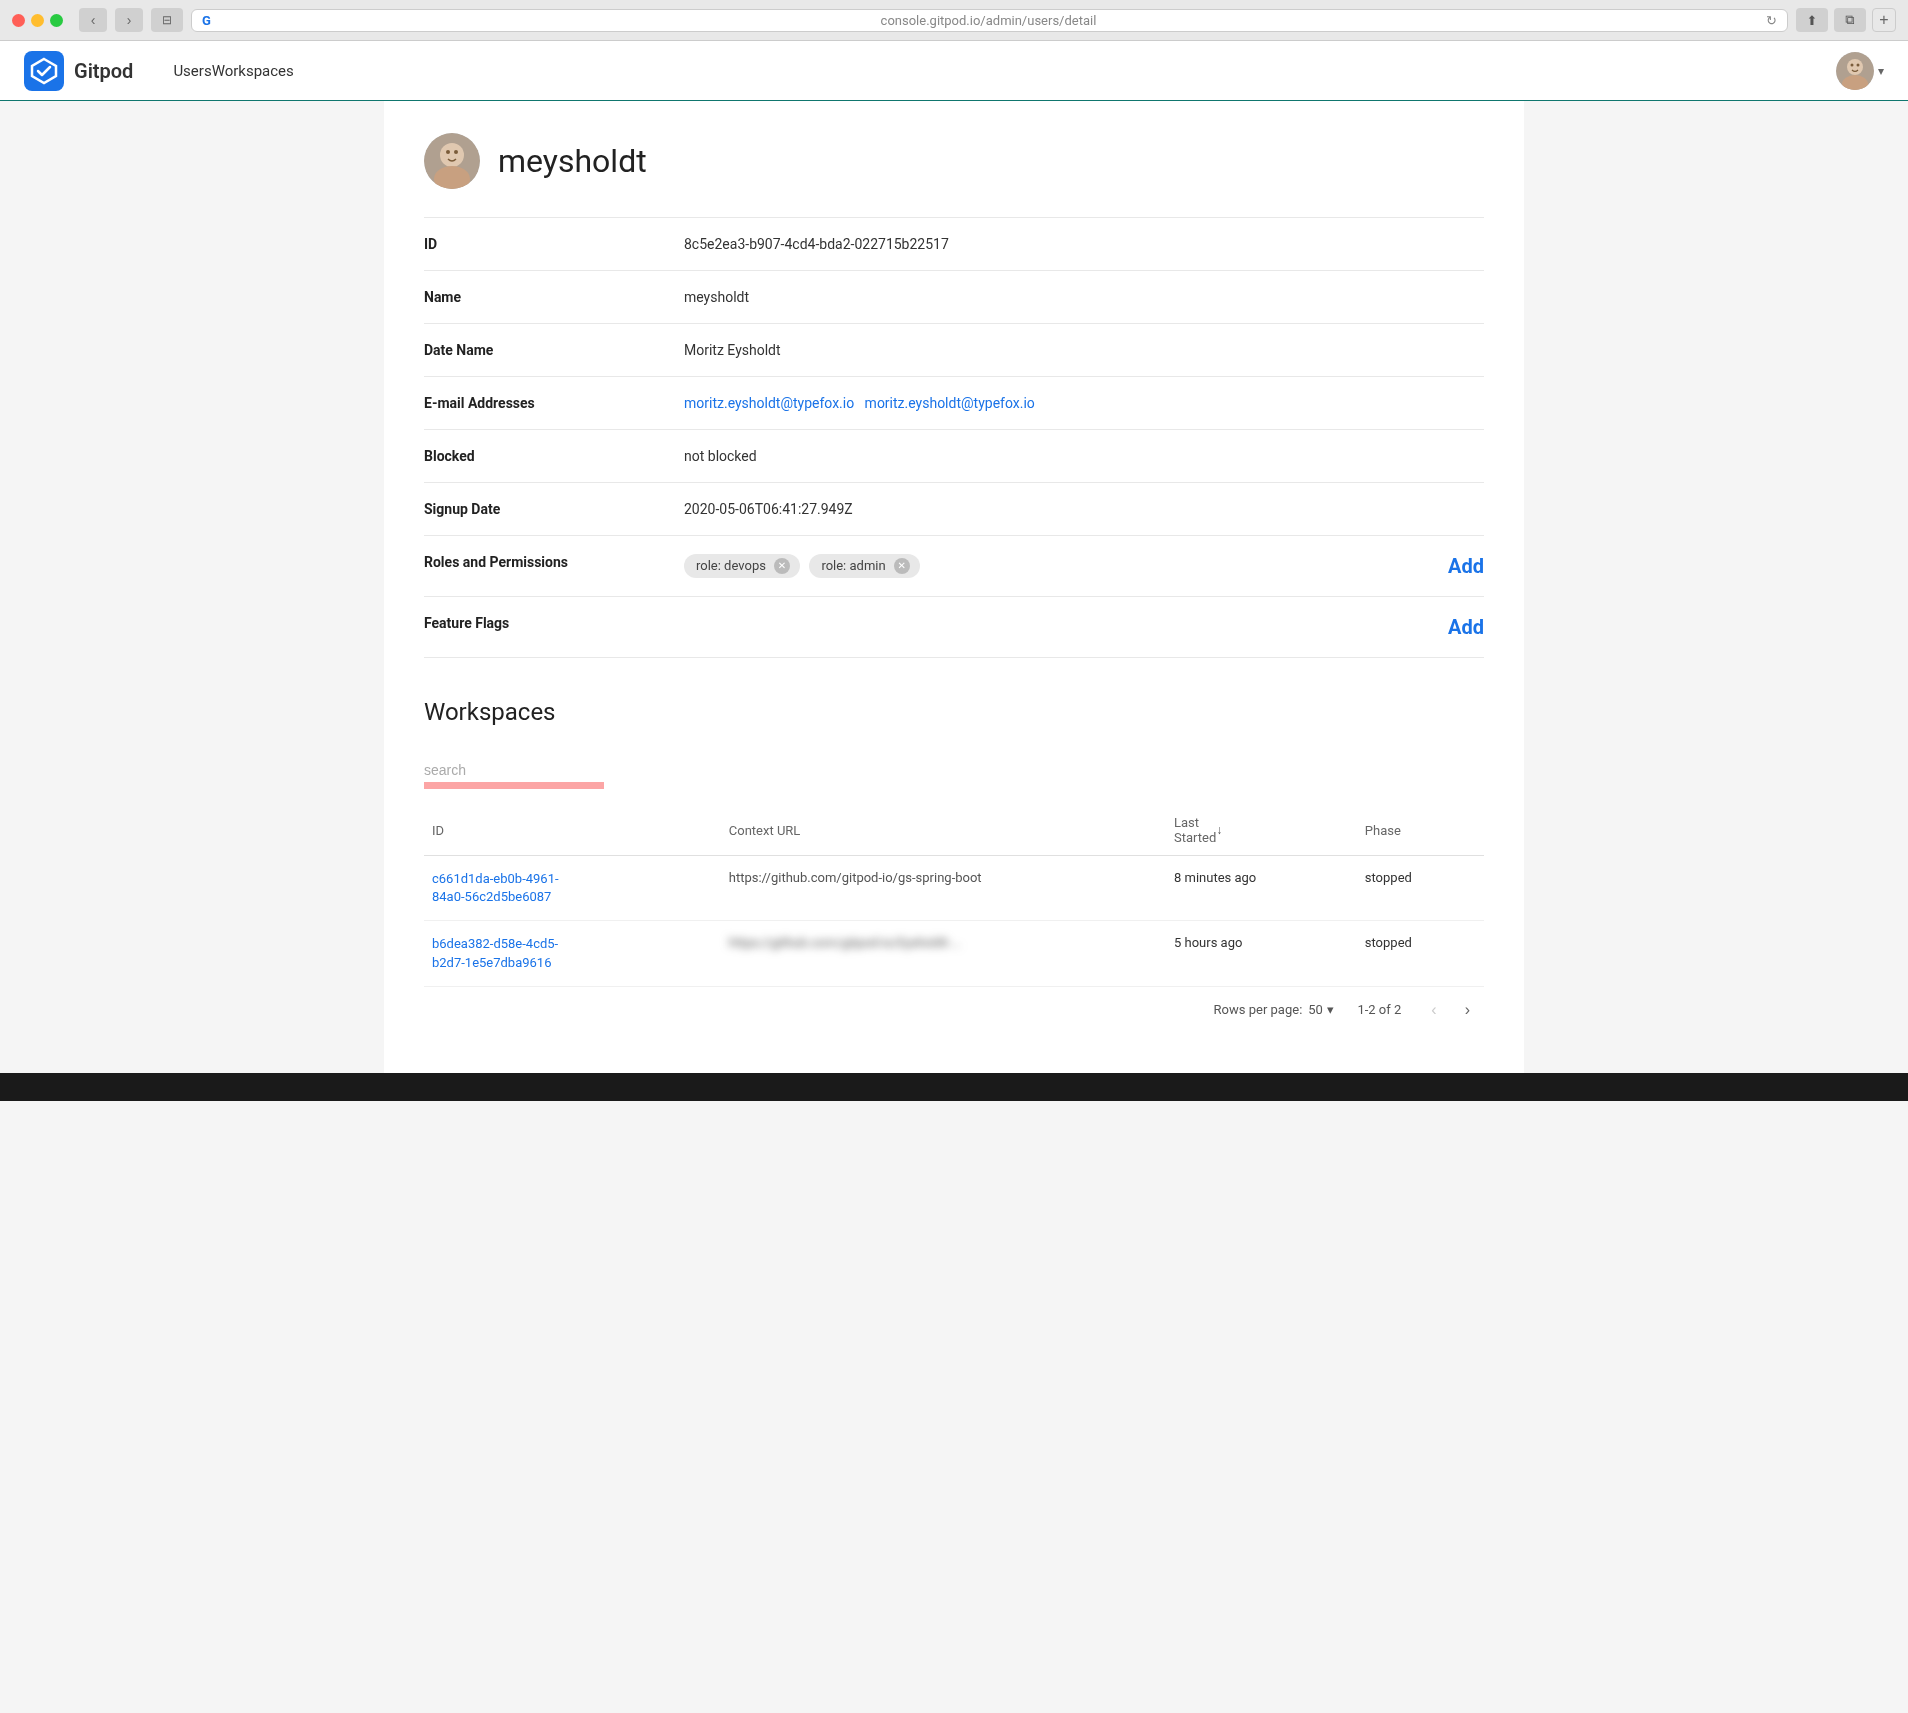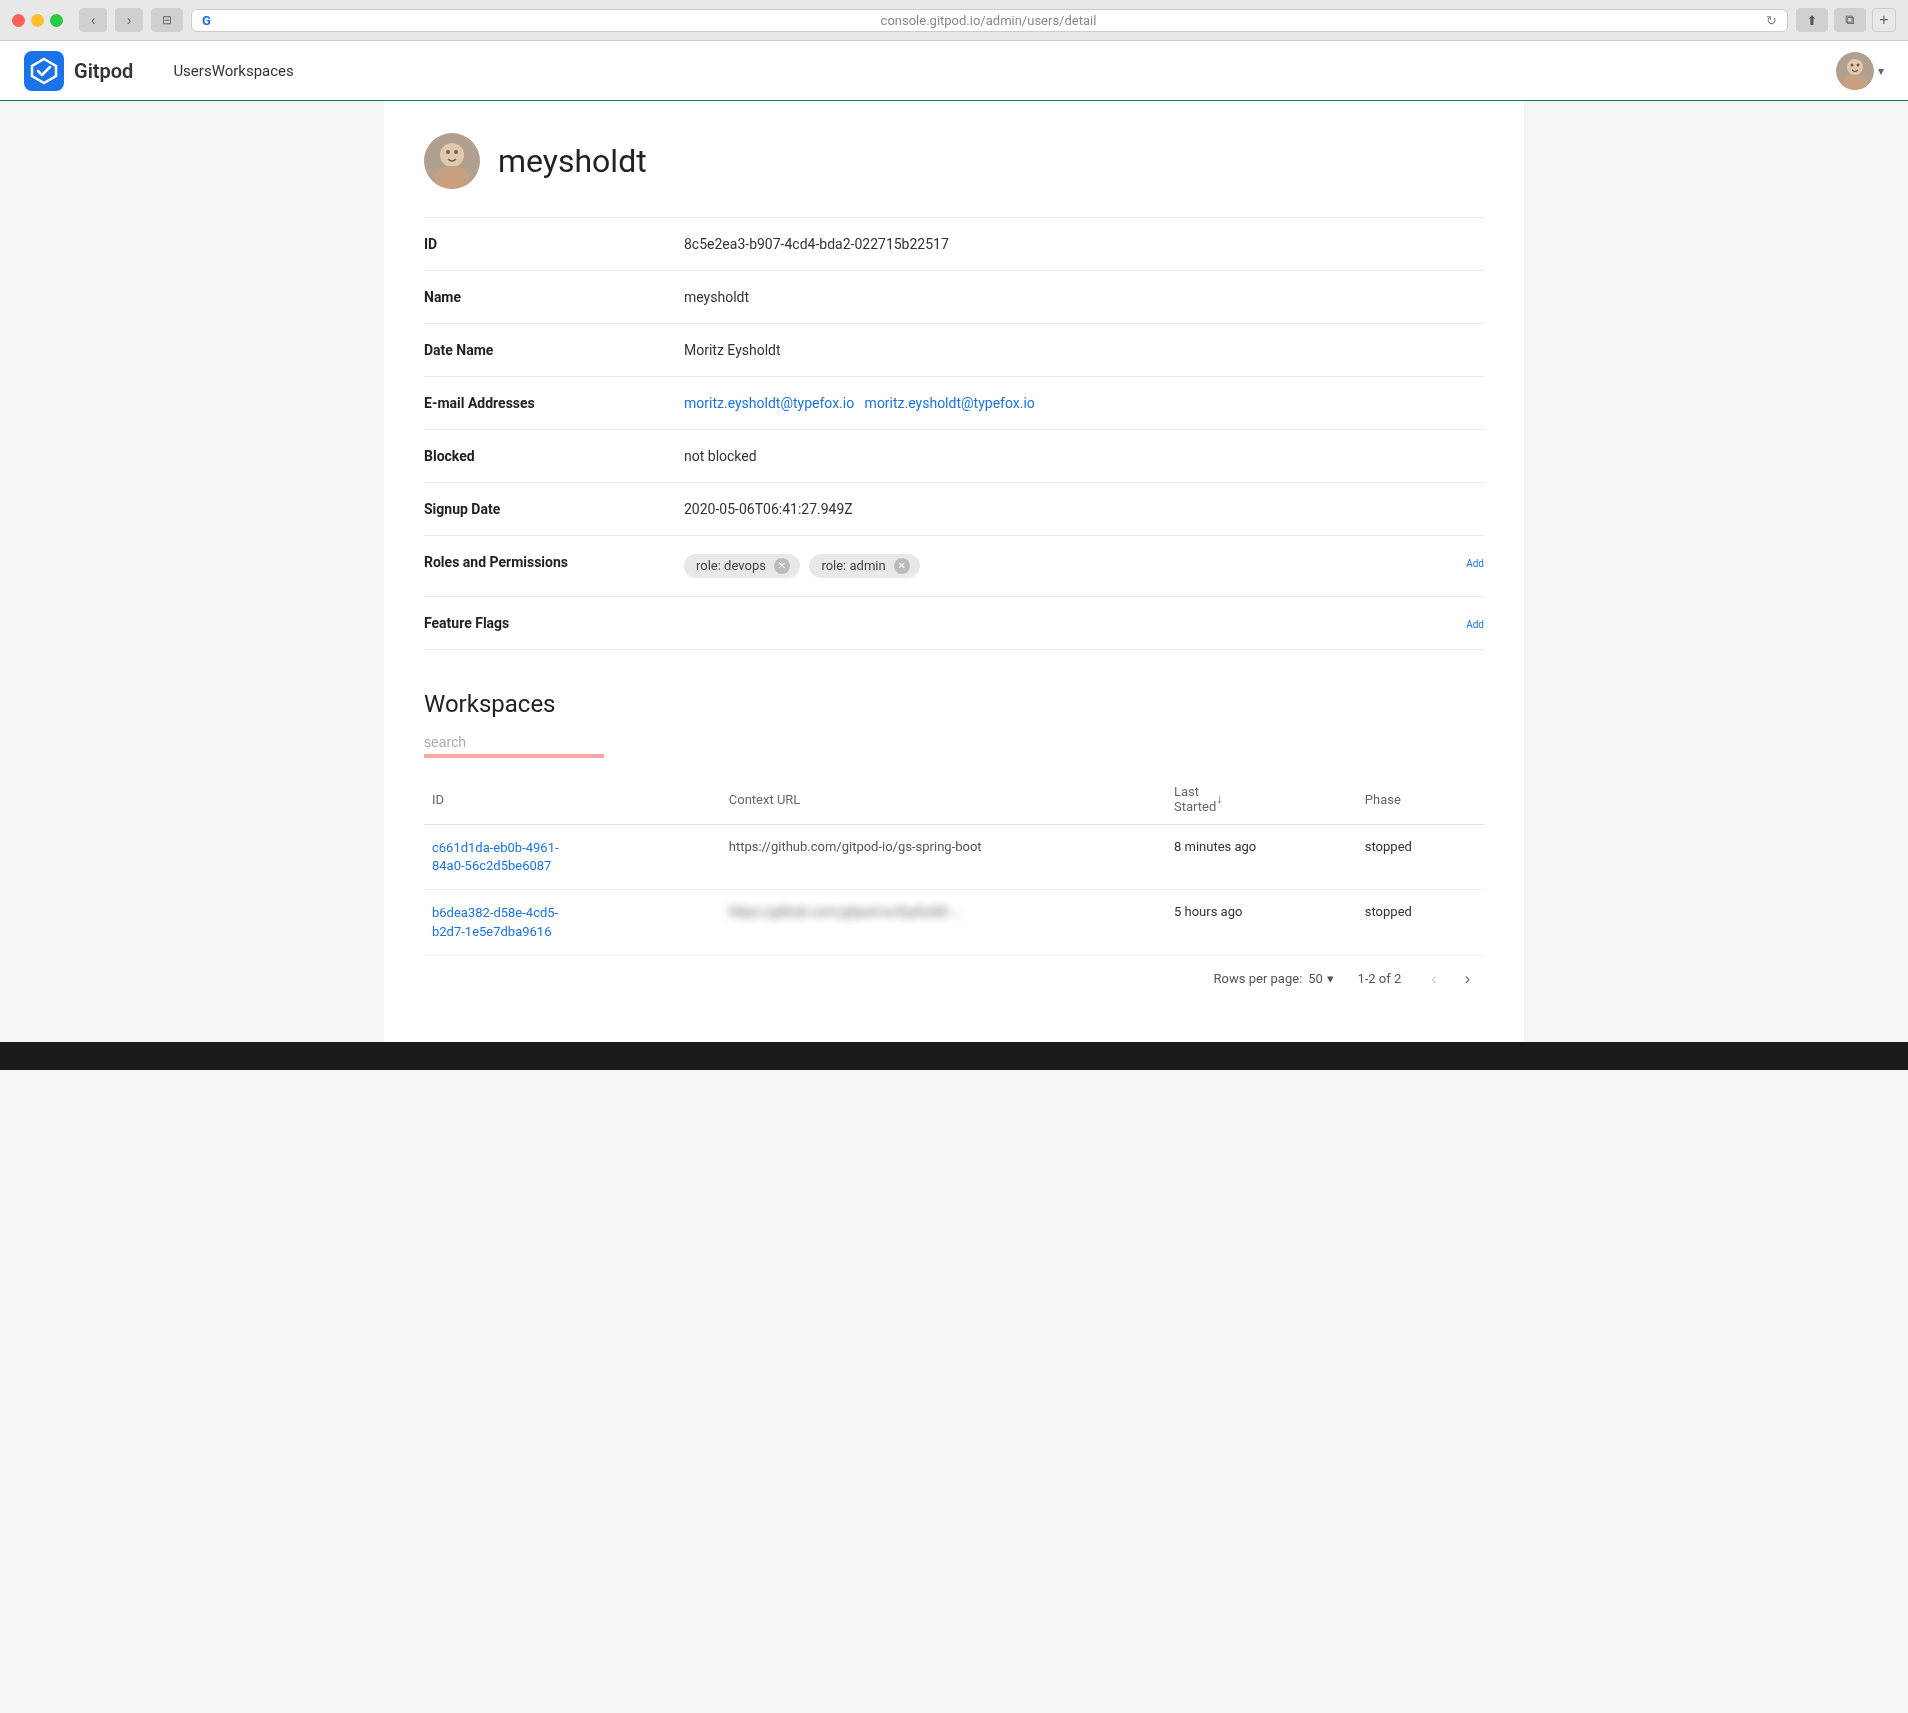--- a/index.html
+++ b/index.html
@@ -225,22 +225,22 @@
       text-decoration: none;
     }
     .detail-action {
       text-align: right;
       padding: 18px 0;
       vertical-align: top;
     }
     .add-link {
       color: #1a73e8;
       cursor: pointer;
-      font-size: 10px;
-      font-weight: 400;
+      font-size: 20px;
+      font-weight: 700;
     }
     .role-badge {
       display: inline-flex;
       gap: 8px;
       background: #e8e8e8;
       border-radius: 14px;
       padding: 4px 10px 4px 12px;
       font-size: 13px;
       color: #444;
       margin-right: 6px;
@@ -269,27 +269,28 @@
       font-size: 24px;
       font-weight: 400;
       color: #222;
       margin-bottom: 12px;
     }
     .search-input-container {
       margin-bottom: 16px;
     }
     .search-input {
       border: none;
-      border-bottom: 4px solid #fca5a5;
+      border-bottom: 7px solid #fca5a5;
       outline: none;
       font-size: 14px;
       color: #333;
       padding: 4px 0;
       width: 180px;
       background: transparent;
+      margin-top: 20px;
     }
     .search-input::placeholder {
       color: #aaa;
     }
 
     
     .workspaces-table {
       width: 100%;
       border-collapse: collapse;
     }

